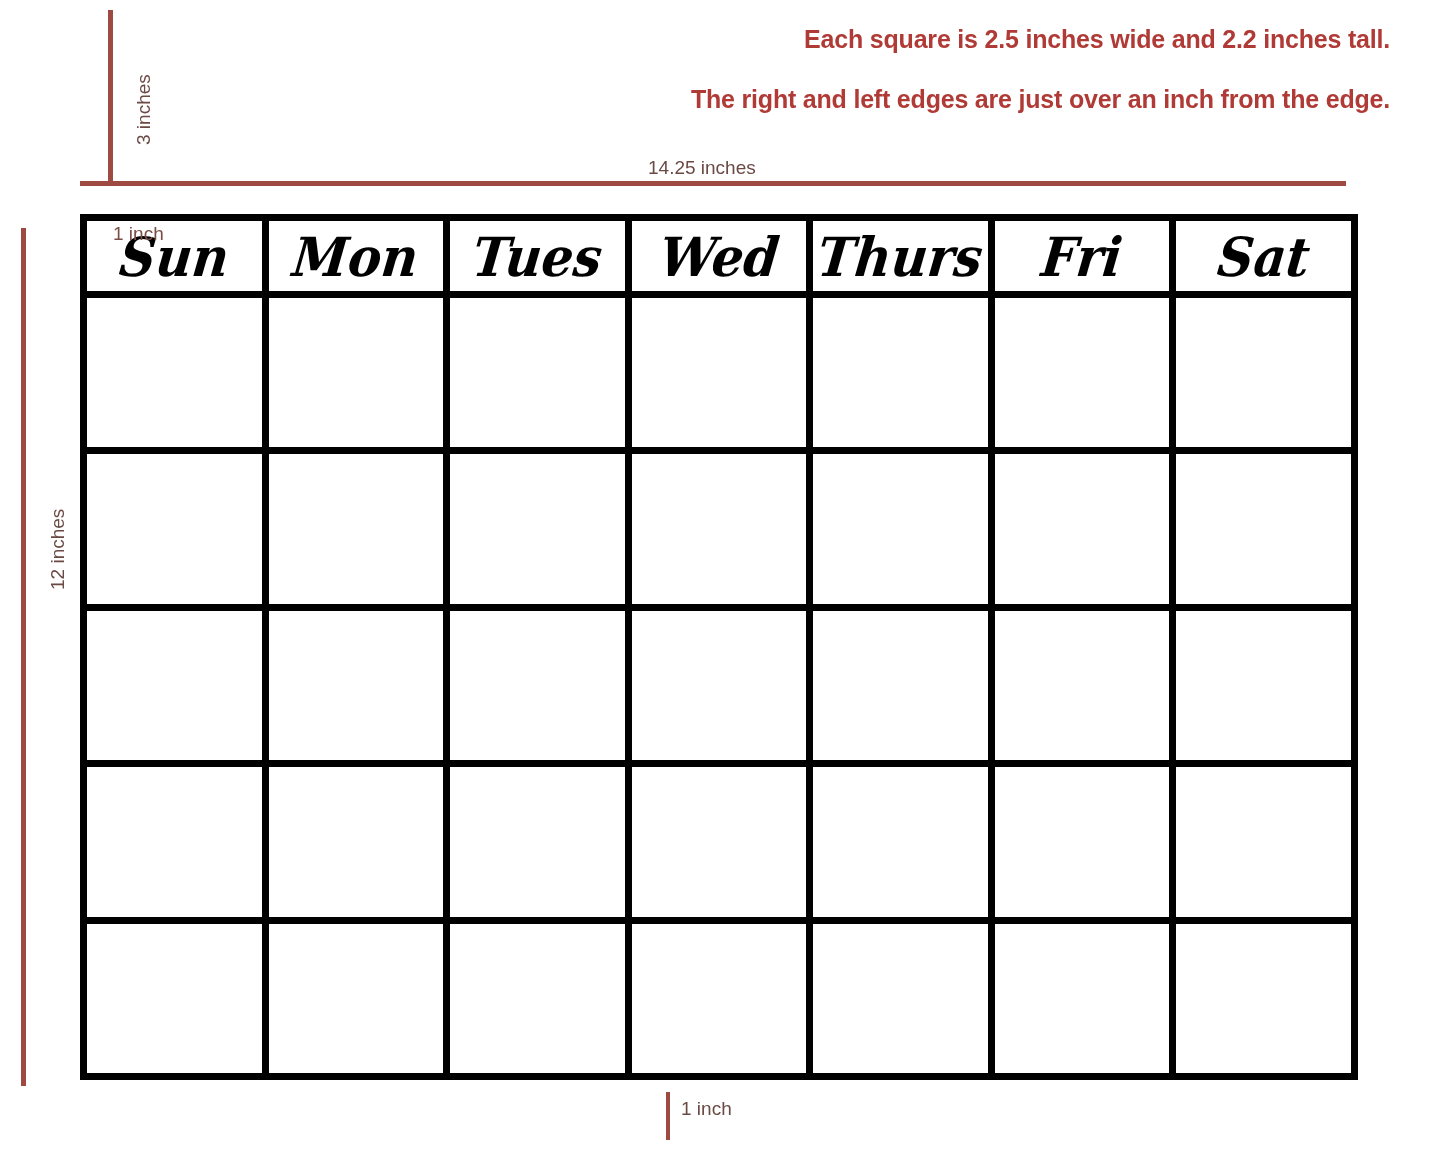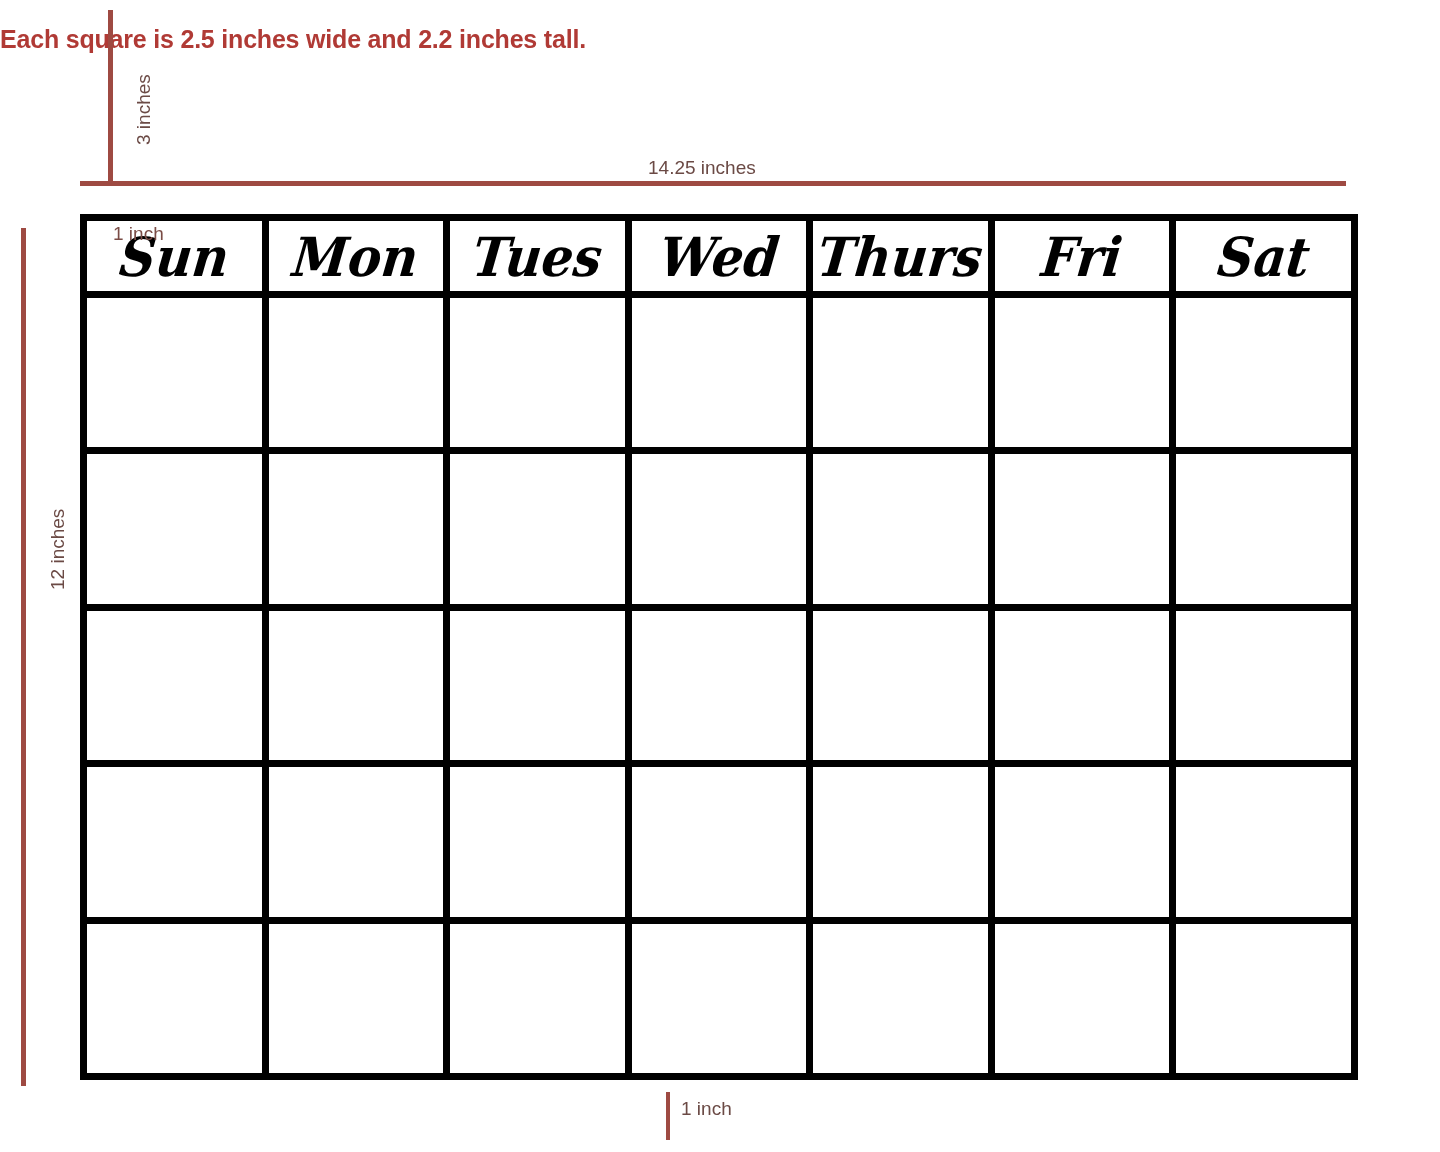--- a/index.html
+++ b/index.html
@@ -21,21 +21,21 @@
 
   
   .note {
     position: absolute;
     color: #b03a35;
     font-family: "Liberation Sans", sans-serif;
     font-weight: bold;
     font-size: 25px;
     letter-spacing: -0.2px;
     white-space: nowrap;
-    text-align: left;
+    text-align: right;
   }
   #note-squares {
     left: 0;
     top: 25px;
     width: 1390px;
   }
   #note-edges {
     left: 0;
     top: 85px;
     width: 1390px;
@@ -157,20 +157,21 @@
     position: relative;
     top: 2px;
   }
 </style>
 </head>
 <body>
 
 <div id="stage">
 
   <div class="note" id="note-squares">Each square is 2.5 inches wide and 2.2 inches tall.</div>
+  <div class="note" id="note-edges">The right and left edges are just over an inch from the edge.</div>
 
   <div class="rule-v" id="rule-top-vertical"></div>
   <div class="rule-h" id="rule-width-horizontal"></div>
   <div class="rule-v" id="rule-height-vertical"></div>
   <div class="rule-v" id="tick-left-inch"></div>
   <div class="rule-v" id="tick-bottom-inch"></div>
 
   <div class="dim-label vertical" id="label-3-inches">3 inches</div>
 
   <div class="dim-label" id="label-17-inches">14.25 inches</div>

